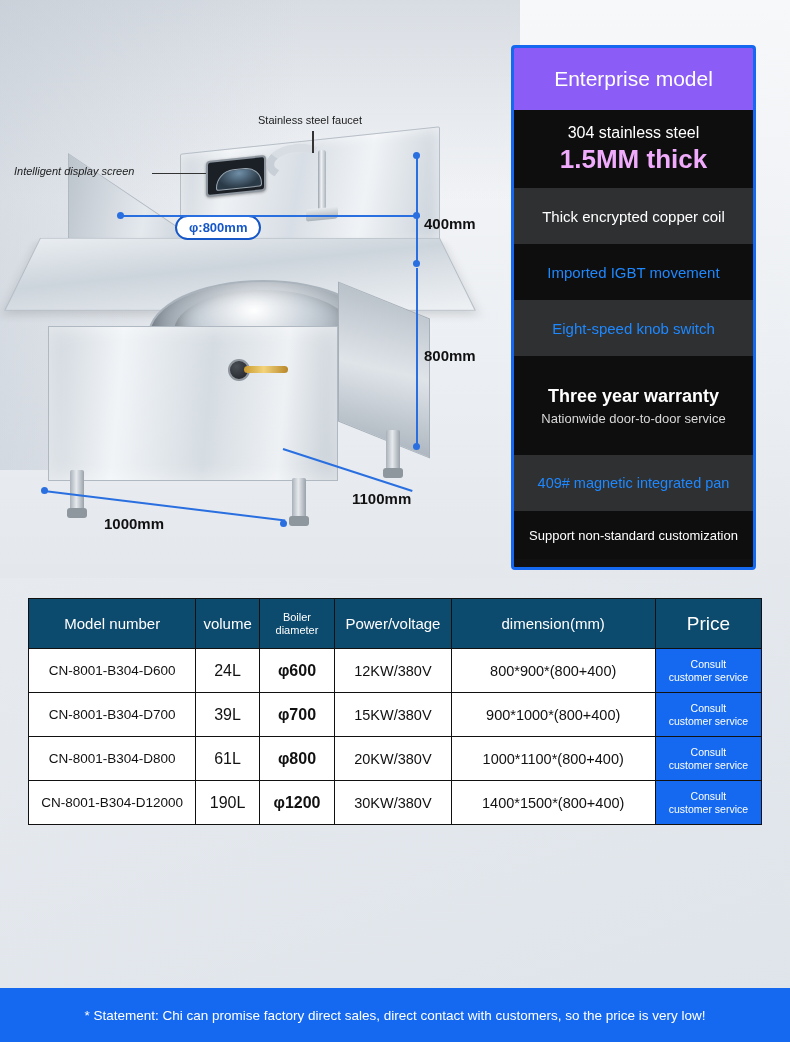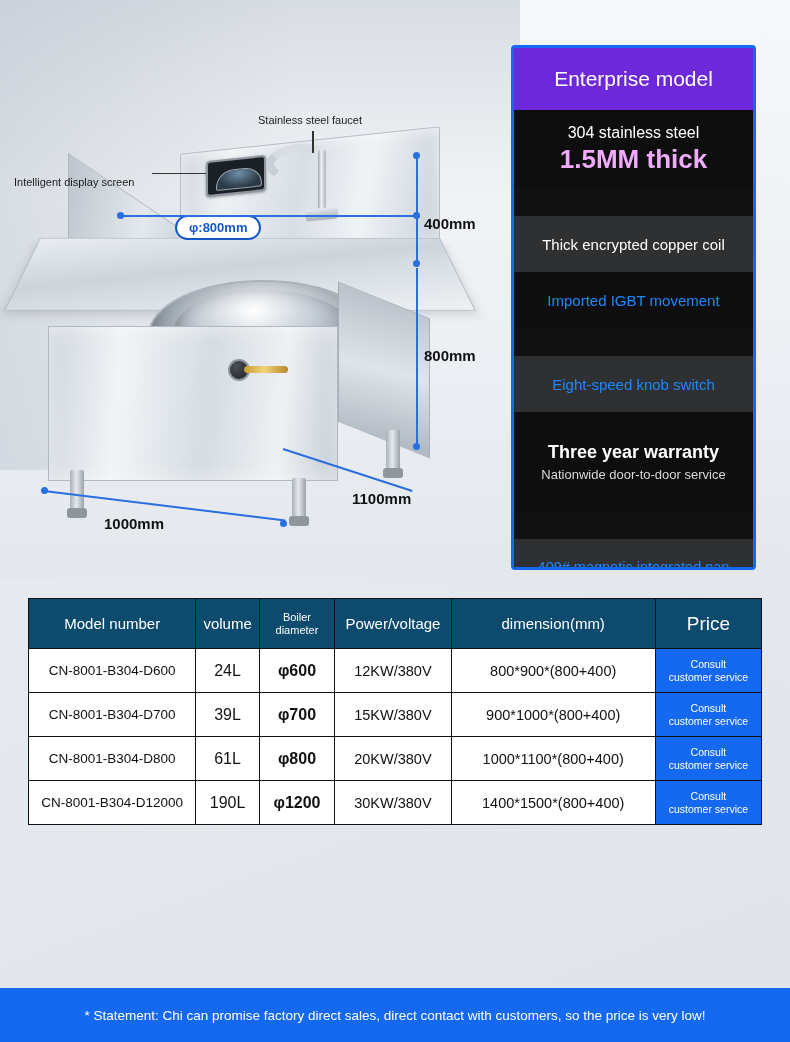--- a/index.html
+++ b/index.html
@@ -139,23 +139,23 @@
   }
   .dim-text { position:absolute; font-size:15px; color:#111; font-weight:bold; }
 
   
   .panel {
     position:absolute; left:511px; top:45px; width:245px; height:525px;
     background:#111; border:3px solid #1569f0; border-radius:4px;
     overflow:hidden;
   }
   .p-row { width:100%; display:flex; flex-direction:column; align-items:center; justify-content:center; text-align:center; }
-  .p-blue { background:#6d28d9; color:#fff; font-size:21px; height:62px; }
+  .p-blue { background:#8b5cf6; color:#fff; font-size:21px; height:62px; }
   .p-dark { background:#0e0e0e; color:#fff;text-align:center; }
-  .p-mid  { background:#2f3032; color:#fff;margin-top:28px; }
+  .p-mid  { background:#2f3032; color:#fff; }
   .p-r2 { height:78px; }
   .p-r2 .l1 { font-size:16px; }
   .p-r2 .l2 { font-size:26px; color:#f0abfc; font-weight:bold; margin-top:2px; }
   .p-r3 { height:56px; font-size:15px; }
   .p-r4 { height:56px; font-size:15px; color:#1e88ff; }
   .p-r5 { height:56px; font-size:15px; color:#1e88ff; }
   .p-r6 { height:99px; }
   .p-r6 .l1 { font-size:18px; font-weight:bold; }
   .p-r6 .l2 { font-size:13px; color:#d9d9d9; margin-top:4px; }
   .p-r7 { height:56px; font-size:14.5px; color:#1e88ff; }
@@ -212,21 +212,21 @@
       <div class="leg l2"></div>
       <div class="leg l3"></div>
       <div class="foot f1"></div>
       <div class="foot f2"></div>
       <div class="foot f3"></div>
     </div>
 
     <div class="ann" style="left:258px; top:114px;">Stainless steel faucet</div>
     <div class="leader" style="left:312px; top:131px; width:2px; height:22px; background:#333;"></div>
 
-    <div class="ann" style="left:14px; top:176px;">Intelligent display screen</div>
+    <div class="ann" style="left:14px; top:165px;font-style:italic;">Intelligent display screen</div>
     <div class="leader" style="left:152px; top:173px; width:54px;"></div>
 
     <div class="badge-dia">φ:800mm</div>
     <div class="dimline" style="left:120px; top:215px; width:300px; height:2px;"></div>
     <div class="dot" style="left:117px; top:212px;"></div>
     <div class="dot" style="left:413px; top:212px;"></div>
 
     <div class="dimline" style="left:416px; top:155px; width:2px; height:110px;"></div>
     <div class="dot" style="left:413px; top:152px;"></div>
     <div class="dot" style="left:413px; top:260px;"></div>

